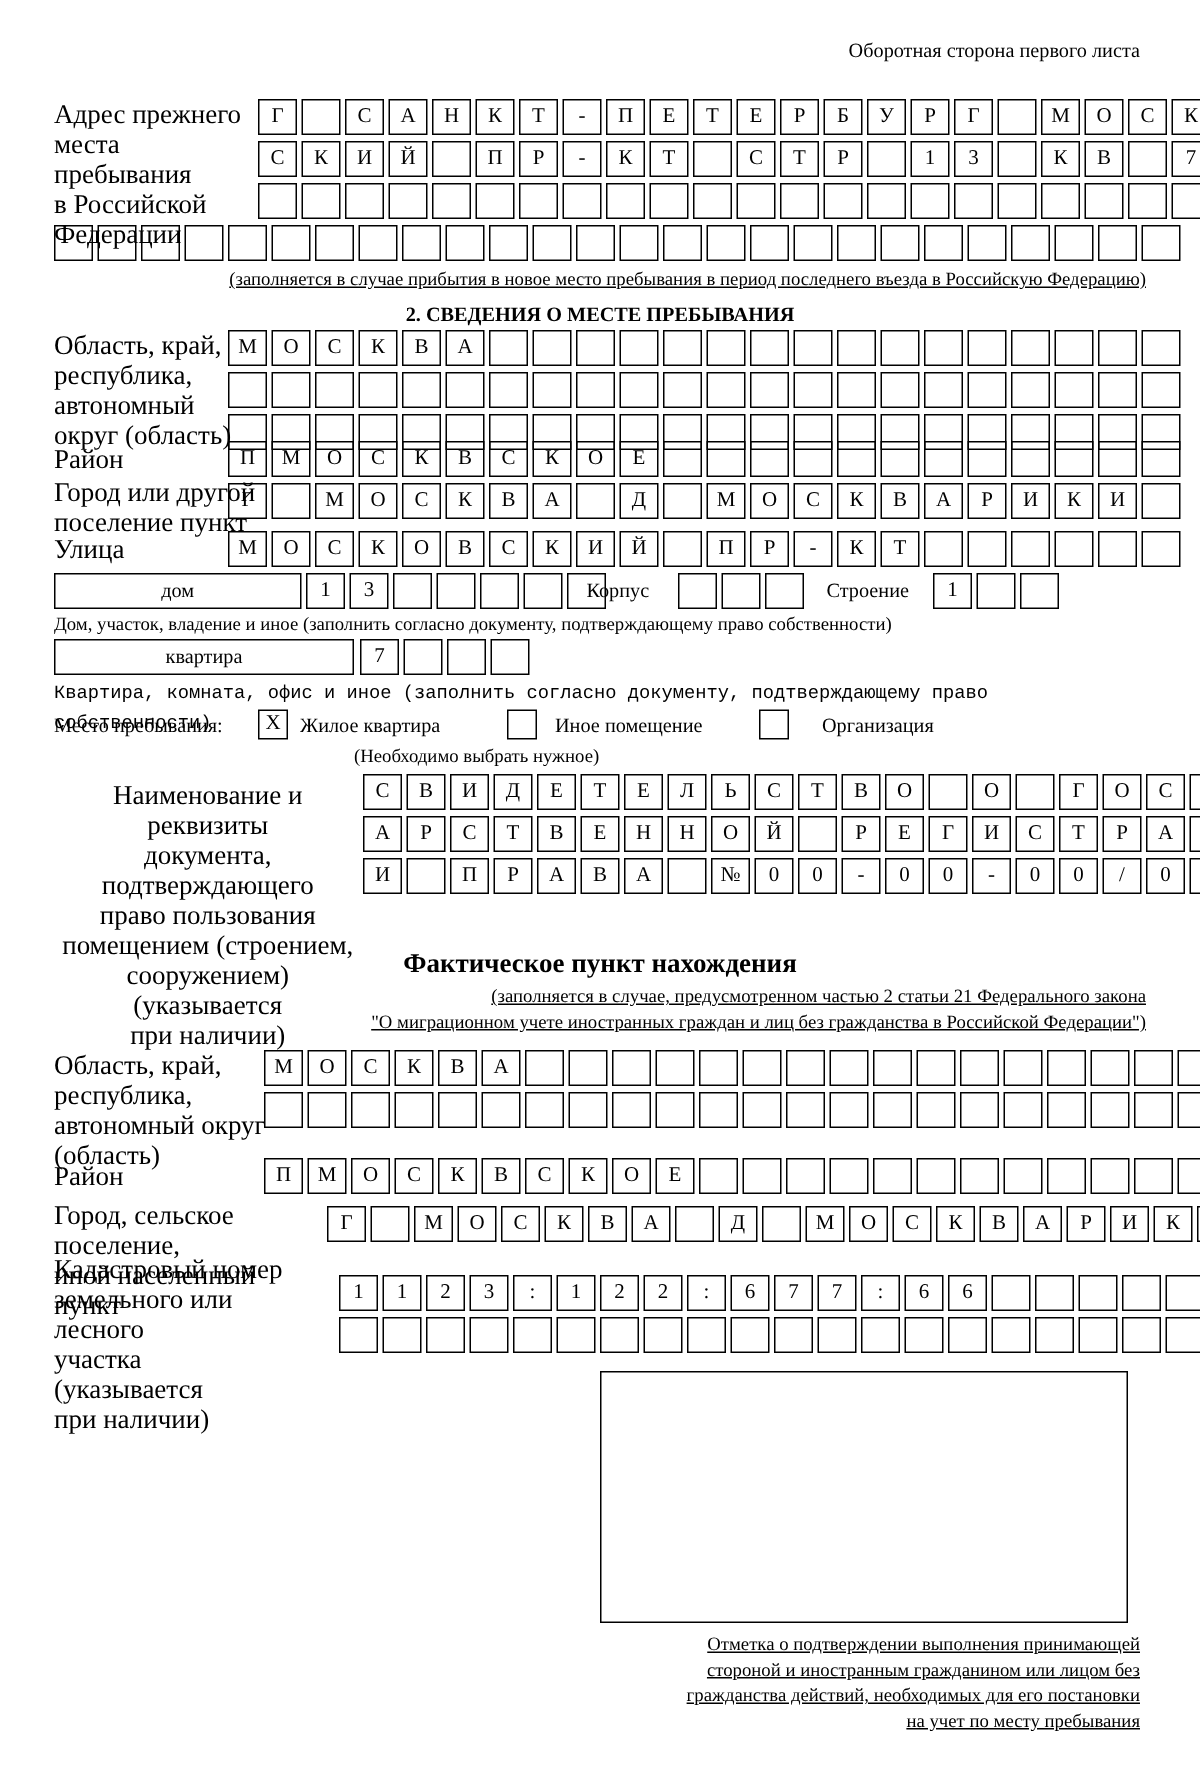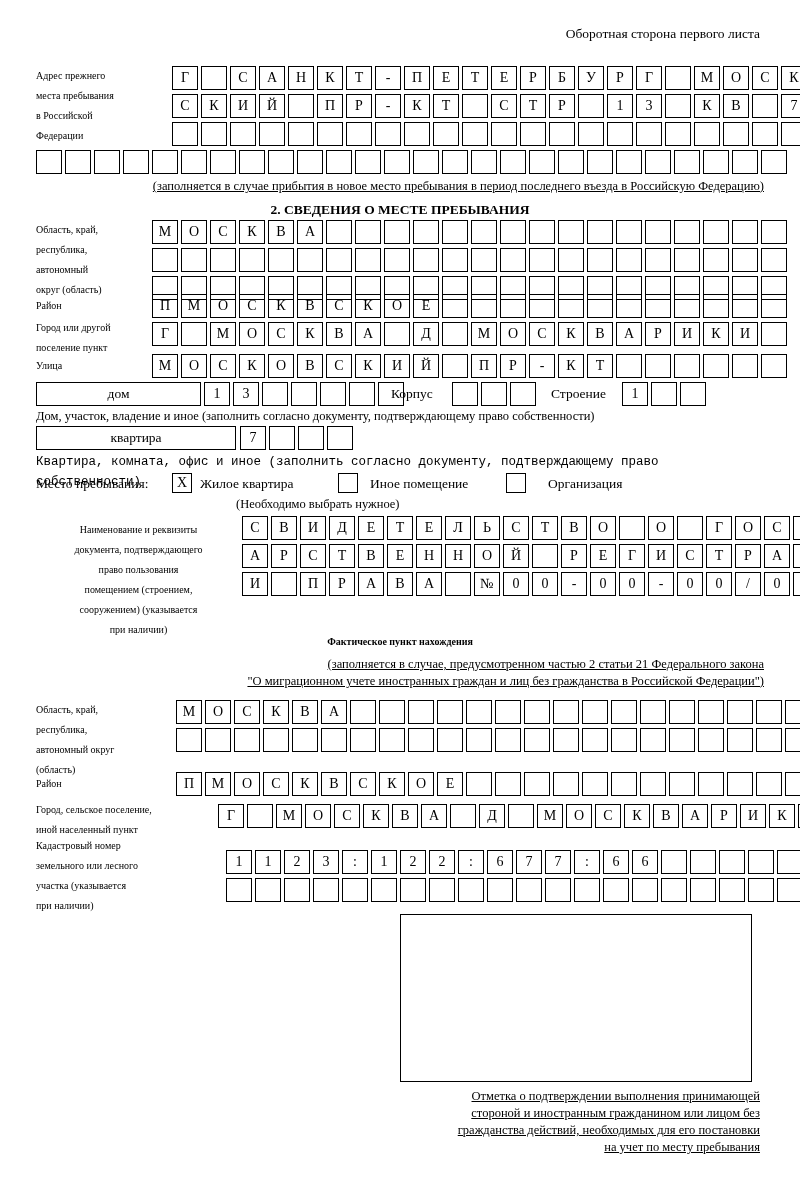--- a/index.html
+++ b/index.html
@@ -20,21 +20,21 @@
     overflow: hidden;
   }
   .hdr-right {
     position: absolute;
     right: 40px;
     top: 22px;
     font-size: 13.5px;
   }
   .lbl {
     position: absolute;
-    font-size: 10px;
+    font-size: 18px;
     line-height: 20px;
     white-space: pre-line;
   }
   .lbl.center { text-align: center; }
   .lbl.bold { font-weight: bold; }
   .row {
     position: absolute;
     display: flex;
   }
   .cell {

